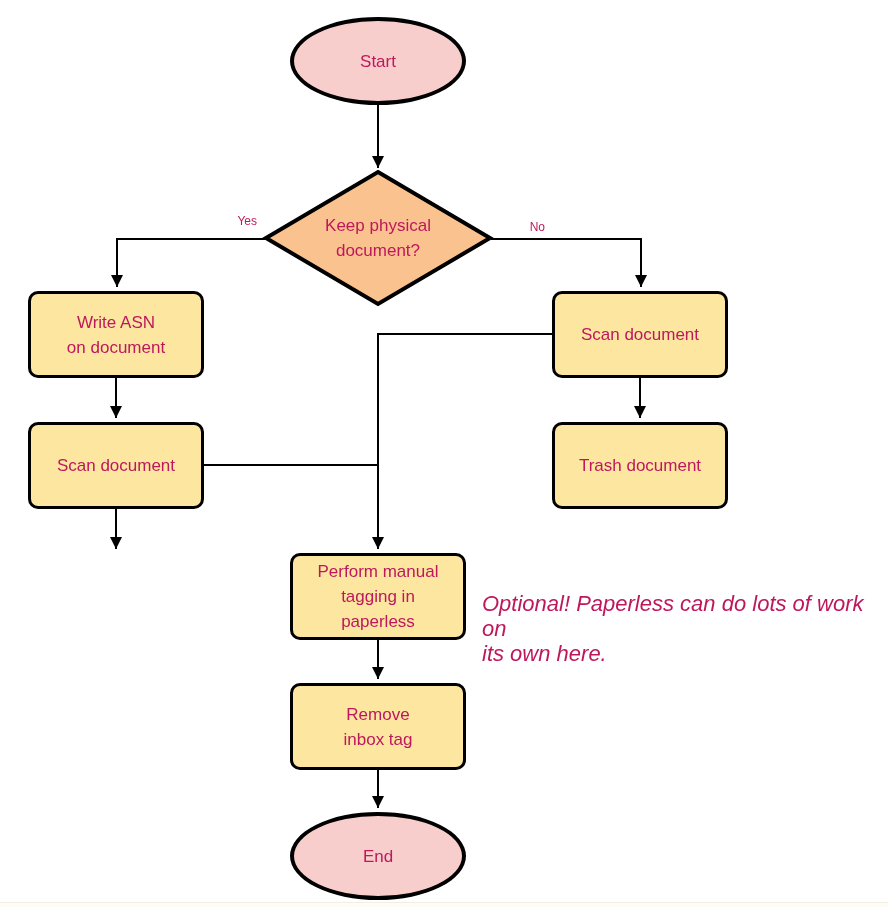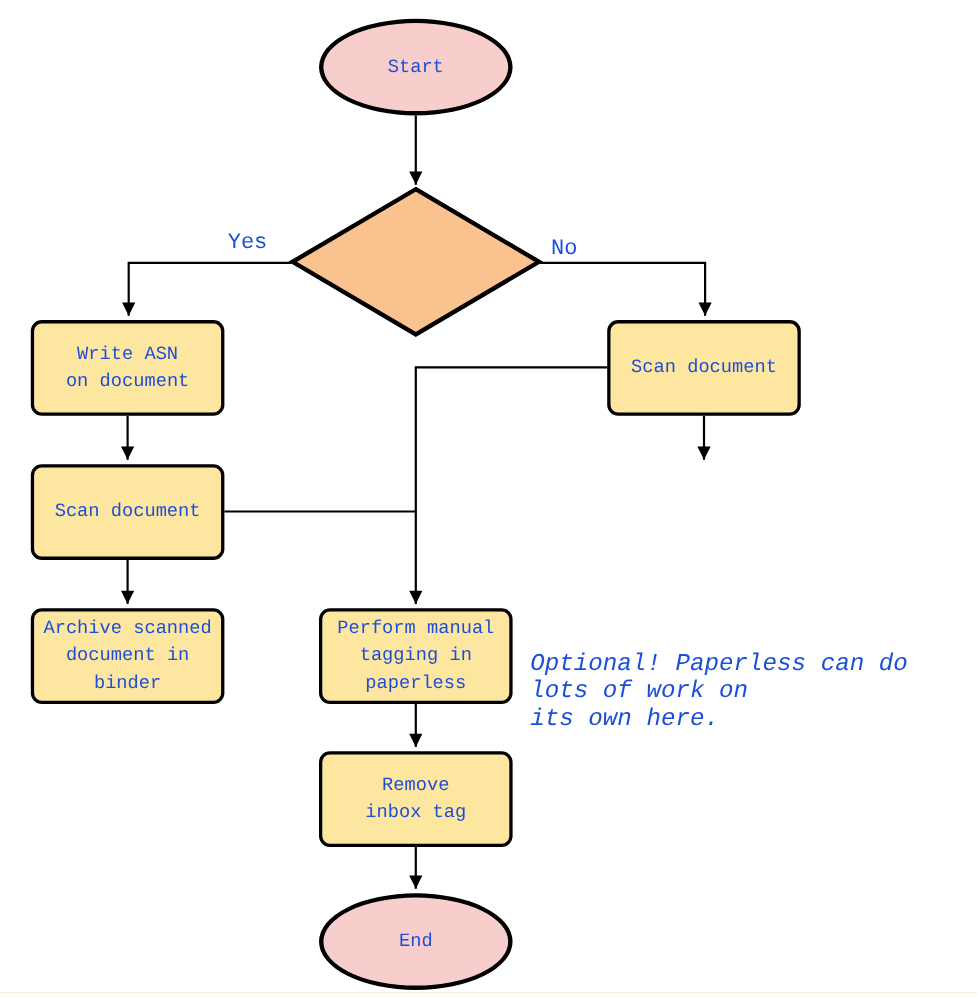--- a/index.html
+++ b/index.html
@@ -6,22 +6,22 @@
   html, body {
     margin: 0;
     padding: 0;
     background: #ffffff;
   }
   #canvas {
     position: relative;
     width: 888px;
     height: 907px;
     background: var(--background, #ffffff);
-    font-family: Liberation Mono, monospace;
-    color: #1d4ed8;
+    font-family: Liberation Sans, sans-serif;
+    color: #be185d;
     overflow: hidden;
   }
   #edges {
     position: absolute;
     inset: 0;
     width: 888px;
     height: 907px;
   }
   .edge {
     fill: none;
@@ -67,23 +67,23 @@
     stroke: var(--node-border, #000);
     stroke-width: 4;
     stroke-linejoin: miter;
   }
   .node.decision .node-label {
     position: relative;
     z-index: 1;
   }
   .edge-label {
     position: absolute;
-    font-size: 20px;
+    font-size: 12px;
     line-height: 18px;
-    text-align: left;
+    text-align: right;
     background: var(--background, #fff);
     padding: 0 2px;
   }
   .note {
     position: absolute;
     left: 482px;
     top: 591px;
     width: 406px;
     font-size: 22px;
     line-height: 25px;
@@ -125,41 +125,41 @@
   </svg>
 
   <div class="node terminator" style="left:290px; top:17px;">
     <span class="node-label">Start</span>
   </div>
 
   <div class="node decision" style="left:262px; top:168px;">
     <svg viewBox="0 0 232 140" width="232" height="140">
       <polygon class="diamond-shape" points="116,4 228,70 116,136 4,70"></polygon>
     </svg>
+    <span class="node-label">Keep physical
+document?</span>
   </div>
 
   <div class="node process" style="left:28px; top:291px;">
     <span class="node-label">Write ASN
 on document</span>
   </div>
 
   <div class="node process" style="left:28px; top:422px;">
     <span class="node-label">Scan document</span>
   </div>
 
-  <div class="node process" style="left:28px; top:553px;">
-    <span class="node-label">Archive scanned
-document in
-binder</span>
-  </div>
 
   <div class="node process" style="left:552px; top:291px;">
     <span class="node-label">Scan document</span>
   </div>
 
+  <div class="node process" style="left:552px; top:422px;">
+    <span class="node-label">Trash document</span>
+  </div>
 
   <div class="node process" style="left:290px; top:553px;">
     <span class="node-label">Perform manual
 tagging in
 paperless</span>
   </div>
 
   <div class="node process" style="left:290px; top:683px;">
     <span class="node-label">Remove
 inbox tag</span>

